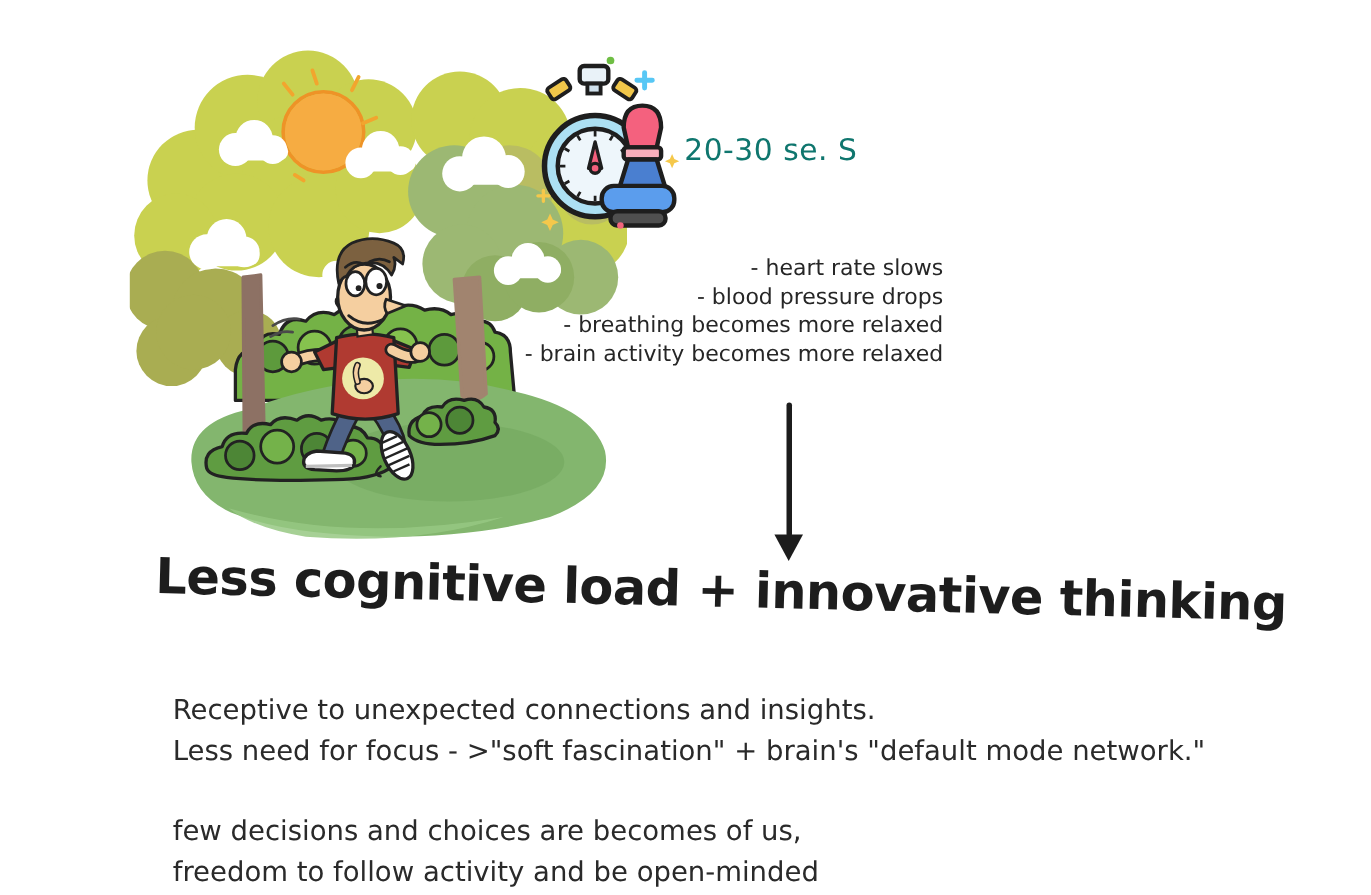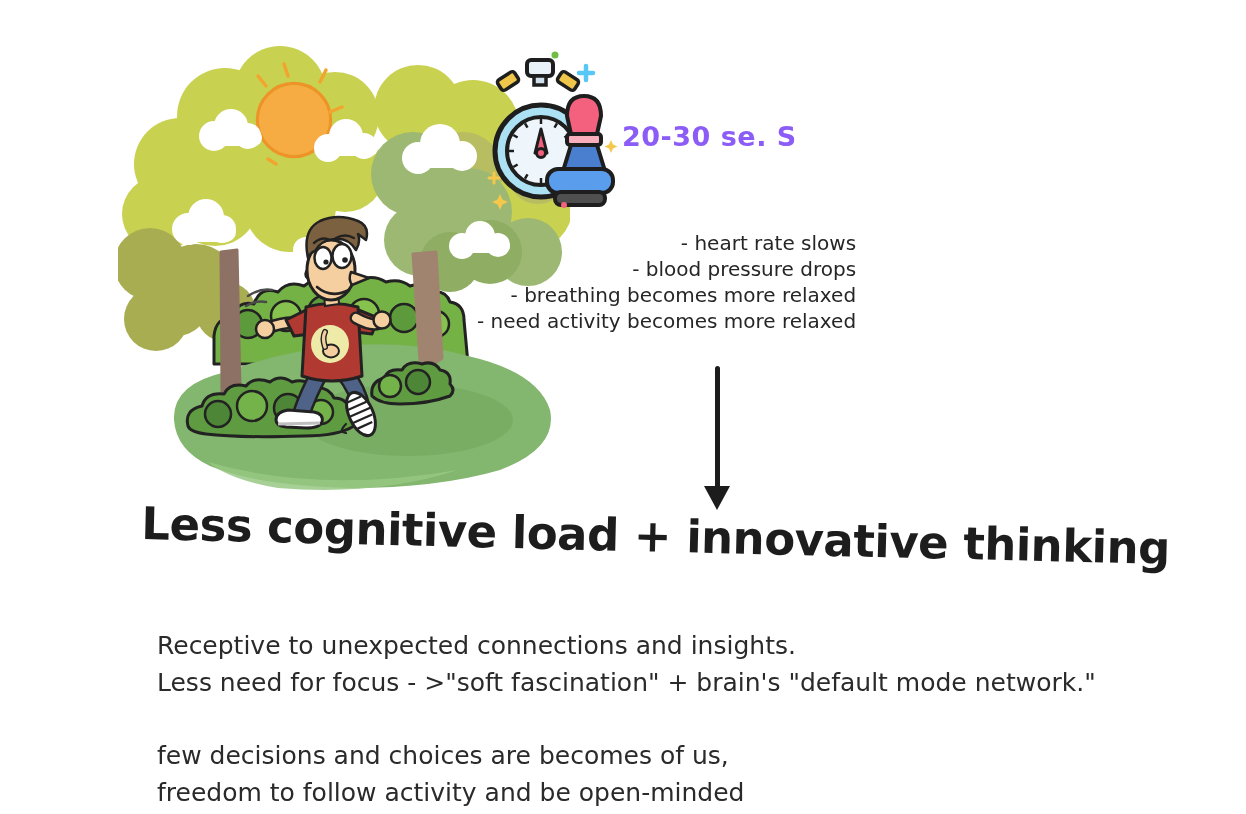--- a/index.html
+++ b/index.html
@@ -1,20 +1,20 @@
 <!DOCTYPE html>
 <html><head>
 <meta charset="utf-8">
 <style>
   html,body{margin:0;padding:0;background:#ffffff;}
   .canvas{position:relative;width:1246px;height:814px;background:#ffffff;overflow:hidden;
           font-family:"DejaVu Sans","Liberation Sans",sans-serif;color:#252525;}
   .abs{position:absolute;}
   svg{display:block;}
-  .timer-label{left:622px;top:121px;font-size:27px;font-weight:bold;letter-spacing:.5px;white-space:nowrap;color:#8b5cf6;}
+  .timer-label{left:622px;top:121px;font-size:27px;font-weight:normal;letter-spacing:.5px;white-space:nowrap;color:#0f766e;}
   .effects{left:477px;top:230px;font-size:20px;line-height:26px;color:#262626;white-space:nowrap;}
   .fx{height:26px;text-align:right;}
   .arrow-shaft{left:715px;top:366px;width:5px;height:122px;background:#1c1c1c;border-radius:3px;}
   .arrow-head{left:704px;top:486px;width:0;height:0;border-left:13px solid transparent;
               border-right:13px solid transparent;border-top:24px solid #1c1c1c;}
   .heading{left:142px;top:497px;font-size:45px;font-weight:bold;letter-spacing:-.5px;white-space:nowrap;
            color:#1d1d1d;transform:rotate(1.4deg);transform-origin:left top;}
   .para{font-size:25px;line-height:37px;color:#2a2a2a;white-space:nowrap;}
   .insight{left:157px;top:627px;}
   .freedom{left:157px;top:737px;}
@@ -259,21 +259,21 @@
       <path d="M128,90 l2,4.5 4.5,2 -4.5,2 -2,4.5 -2,-4.5 -4.5,-2 4.5,-2 Z" fill="#f5c84b"></path>
     </g>
   </svg>
 
   <div class="abs timer-label">20-30 se. S</div>
 
   <div class="abs effects">
     <div class="fx">- heart rate slows</div>
     <div class="fx">- blood pressure drops</div>
     <div class="fx">- breathing becomes more relaxed</div>
-    <div class="fx">- need activity becomes more relaxed</div>
+    <div class="fx">- brain activity becomes more relaxed</div>
   </div>
 
   <div>
     <div class="abs arrow-shaft"></div>
     <div class="abs arrow-head"></div>
   </div>
 
   <div class="abs heading">Less cognitive load + innovative thinking</div>
 
   <div class="abs para insight">

